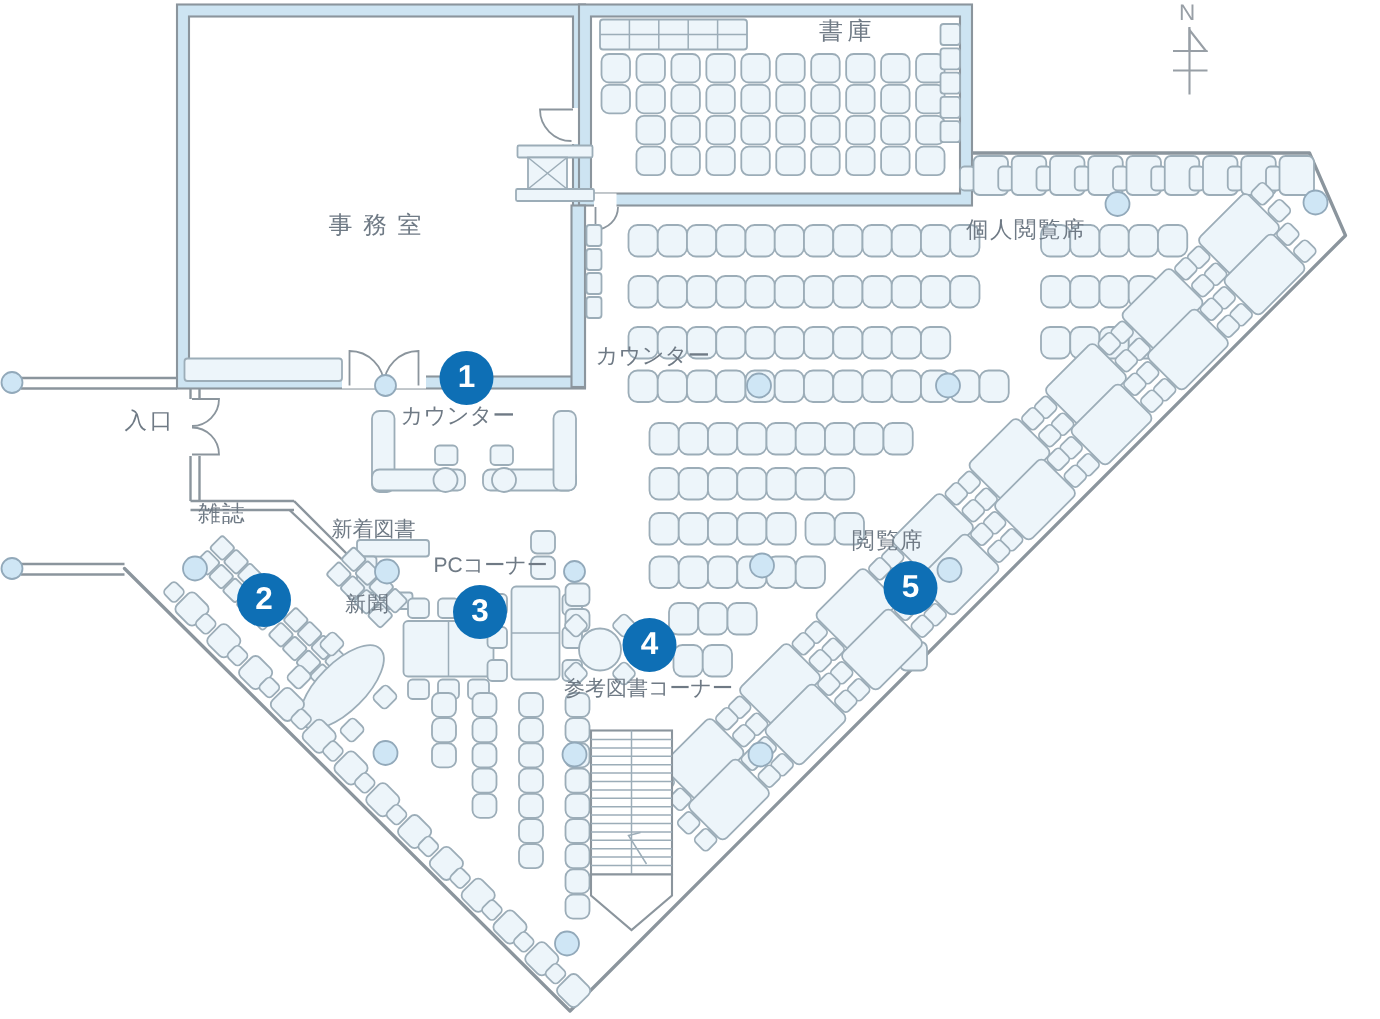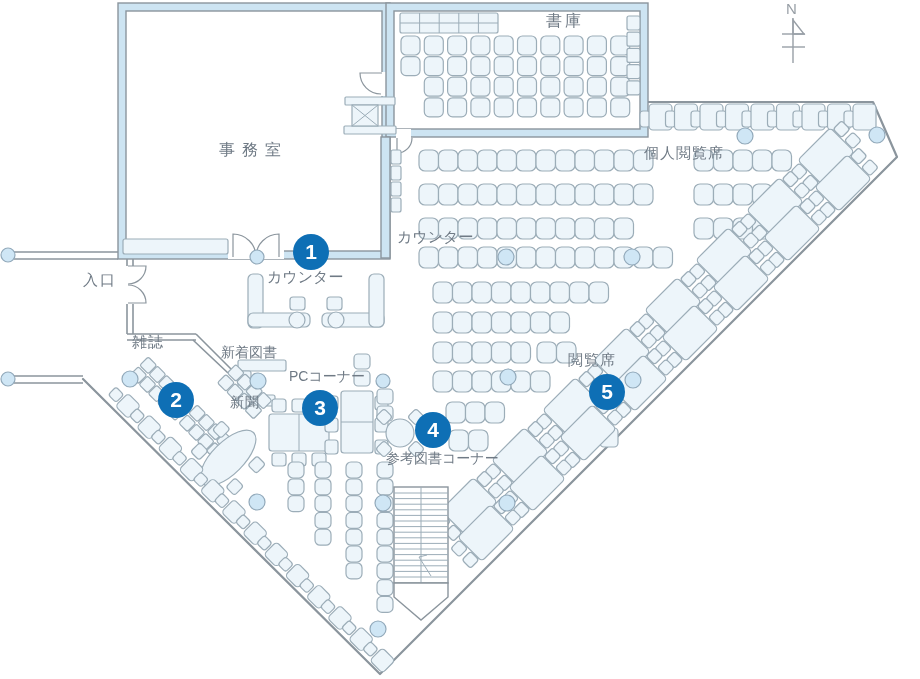--- a/index.html
+++ b/index.html
@@ -585,21 +585,21 @@
   <div class="lbl" style="left:546px;top:11px;font-size:16px;letter-spacing:3px">書庫</div>
   <div class="lbl" style="left:219px;top:140px;font-size:16px;letter-spacing:7px">事務室</div>
   <div class="lbl" style="left:644px;top:144px">個人閲覧席</div>
   <div class="lbl" style="left:397px;top:228px;letter-spacing:0">カウンター</div>
   <div class="lbl" style="left:83px;top:271px;letter-spacing:2px">入口</div>
   <div class="lbl" style="left:267px;top:268px;letter-spacing:0">カウンター</div>
   <div class="lbl" style="left:132px;top:333px">雑誌</div>
   <div class="lbl small" style="left:221px;top:344px;letter-spacing:0">新着図書</div>
   <div class="lbl small" style="left:230px;top:394px">新聞</div>
   <div class="lbl small" style="left:289px;top:368px;letter-spacing:0">PCコーナー</div>
-  <div class="lbl small" style="left:386px;top:450px;letter-spacing:0">参考図書コーナー</div>
+  <div class="lbl small" style="left:376px;top:450px;letter-spacing:0">参考図書コーナー</div>
   <div class="lbl" style="left:568px;top:351px">閲覧席</div>
   <div class="lbl" style="left:786px;top:0px;font-size:15px;letter-spacing:0;color:var(--north)">N</div>
 
   <div class="marker" style="left:293px;top:234px">1</div>
   <div class="marker" style="left:158px;top:382px">2</div>
   <div class="marker" style="left:302px;top:390px">3</div>
   <div class="marker" style="left:415px;top:412px">4</div>
   <div class="marker" style="left:589px;top:374px">5</div>
 </div>
 

